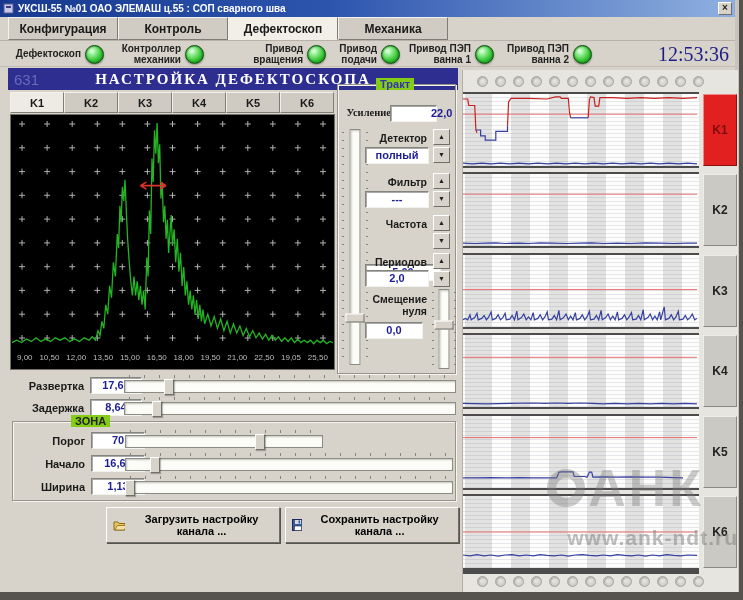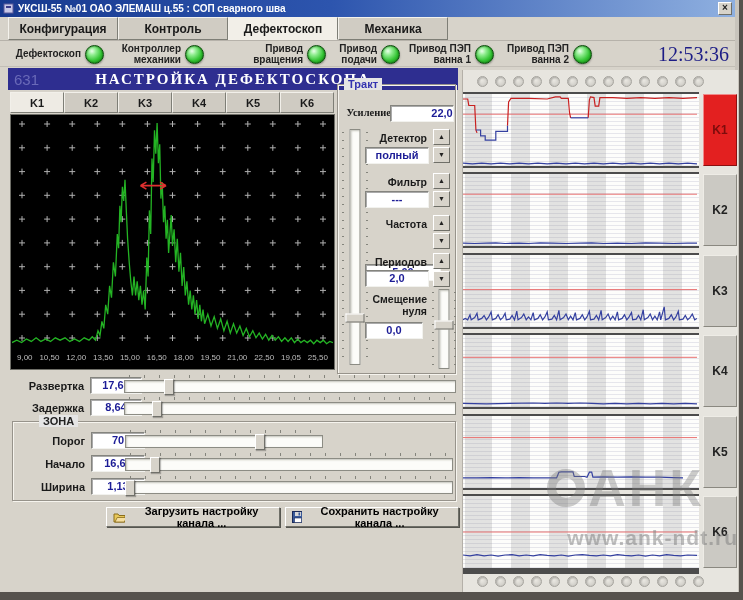--- a/index.html
+++ b/index.html
@@ -48,21 +48,21 @@
         justify-content:center;font-weight:bold;font-size:11px;}
   .ktab.active{background:#eeebe4;}
   .ascan{position:absolute;left:2px;top:46px;width:325px;height:256px;background:#000;
          border:1px solid #6f6f68;}
   .ascan svg{position:absolute;left:1px;top:1px;}
   .ascan .axis{position:absolute;left:2px;right:2px;bottom:2px;height:14px;display:flex;
          justify-content:space-between;padding:0 4px;}
   .ascan .axis span{color:#bdbdbd;font-size:8px;}
   
   .gbox{position:absolute;border:1px solid #97938b;box-shadow:inset 1px 1px 0 #f6f4ee,1px 1px 0 #f6f4ee;}
-  .gleg{position:absolute;top:-7px;background:#e5e5e5;padding:0 4px;font-weight:bold;font-size:11px;}
+  .gleg{position:absolute;top:-7px;background:#84cc16;padding:0 4px;font-weight:bold;font-size:11px;margin-left:32px;}
   .trakt{left:329px;top:16px;width:119px;height:290px;}
   .trakt .gleg{left:6px;color:#3434b0;}
   .tlabel{position:absolute;left:10px;right:28px;text-align:right;font-weight:bold;
           font-size:10.5px;white-space:pre-line;line-height:1.15;}
   .field{position:absolute;background:#fff;border:1px solid;height:17px;
          border-color:#84847e #f2f2ee #f2f2ee #84847e;box-shadow:inset 1px 1px 0 #aaa;
          color:#1c1c96;font-weight:bold;font-size:11px;text-align:center;line-height:14px;}
   .spin{position:absolute;width:17px;height:34px;display:flex;flex-direction:column;gap:2px;}
   .spinbtn{flex:1;background:#d7d3ca;border:1px solid;border-color:#fff #6f6f68 #6f6f68 #fff;
            font-size:7px;line-height:13px;text-align:center;color:#222;}
@@ -80,21 +80,21 @@
   .vticksR{position:absolute;right:0;top:3px;bottom:3px;width:2px;
            background:repeating-linear-gradient(180deg,#84847c 0 1px,transparent 1px 8px);}
   .vtrack{position:absolute;left:50%;top:0;bottom:0;width:11px;transform:translateX(-50%);
           background:#fcfcf9;border:1px solid #8c8c84;box-shadow:inset 1px 1px 2px #c4c4bc;}
   .vthumb{position:absolute;left:50%;width:19px;height:9px;background:#d7d3ca;border:1px solid;
           border-color:#fff #70706a #70706a #fff;transform:translate(-50%,-50%);}
   .rowlabel{position:absolute;width:72px;text-align:right;font-weight:bold;font-size:11px;}
   .zona{left:4px;top:353px;width:444px;height:80px;}
   .zona .gleg{left:26px;color:#222;}
   
-  .pbtn{position:absolute;height:20px;background:#d7d3ca;border:1px solid;
+  .pbtn{position:absolute;height:36px;background:#d7d3ca;border:1px solid;
         border-color:#fff #6f6f68 #6f6f68 #fff;box-shadow:1px 1px 0 #55554f;
         display:flex;align-items:center;justify-content:center;gap:5px;
         font-weight:bold;font-size:11px;}
   
   .chart{position:absolute;left:462px;top:70px;width:276px;height:522px;background:#e7e5df;
          border-left:1px solid #b4b0a8;}
   .perfrow{position:absolute;left:14px;display:flex;gap:7px;}
   .perf{width:11px;height:11px;border-radius:50%;
         background:radial-gradient(circle at 40% 35%,#eceae4,#c6c4be);
         border:1px solid #a6a49e;box-shadow:inset 1px 1px 2px rgba(0,0,0,.22);}
@@ -205,21 +205,21 @@
           <span>22,50</span>
           <span>19,05</span>
           <span>25,50</span>
         </div>
     </div>
 
     <div class="gbox trakt">
       <span class="gleg">Тракт</span>
 
       <span class="tlabel" style="left:2px;right:64px;top:22px;font-family:Liberation Serif, serif;">Усиление</span>
-      <span class="field" style="left:52px;top:20px;width:64px;padding-left:40px;">22,0</span>
+      <span class="field" style="left:52px;top:20px;width:47px;padding-left:40px;">22,0</span>
 
       <div class="vslider" style="left:4px;top:44px;width:26px;height:236px;">
         <span class="vticksL"></span>
         <span class="vticksR"></span>
         <span class="vtrack"></span>
         <span class="vthumb" style="top: 80%;"></span>
       </div>
 
       <span class="tlabel" style="top:47px;">Детектор</span>
       <div class="spin" style="right:5px;top:44px;">

